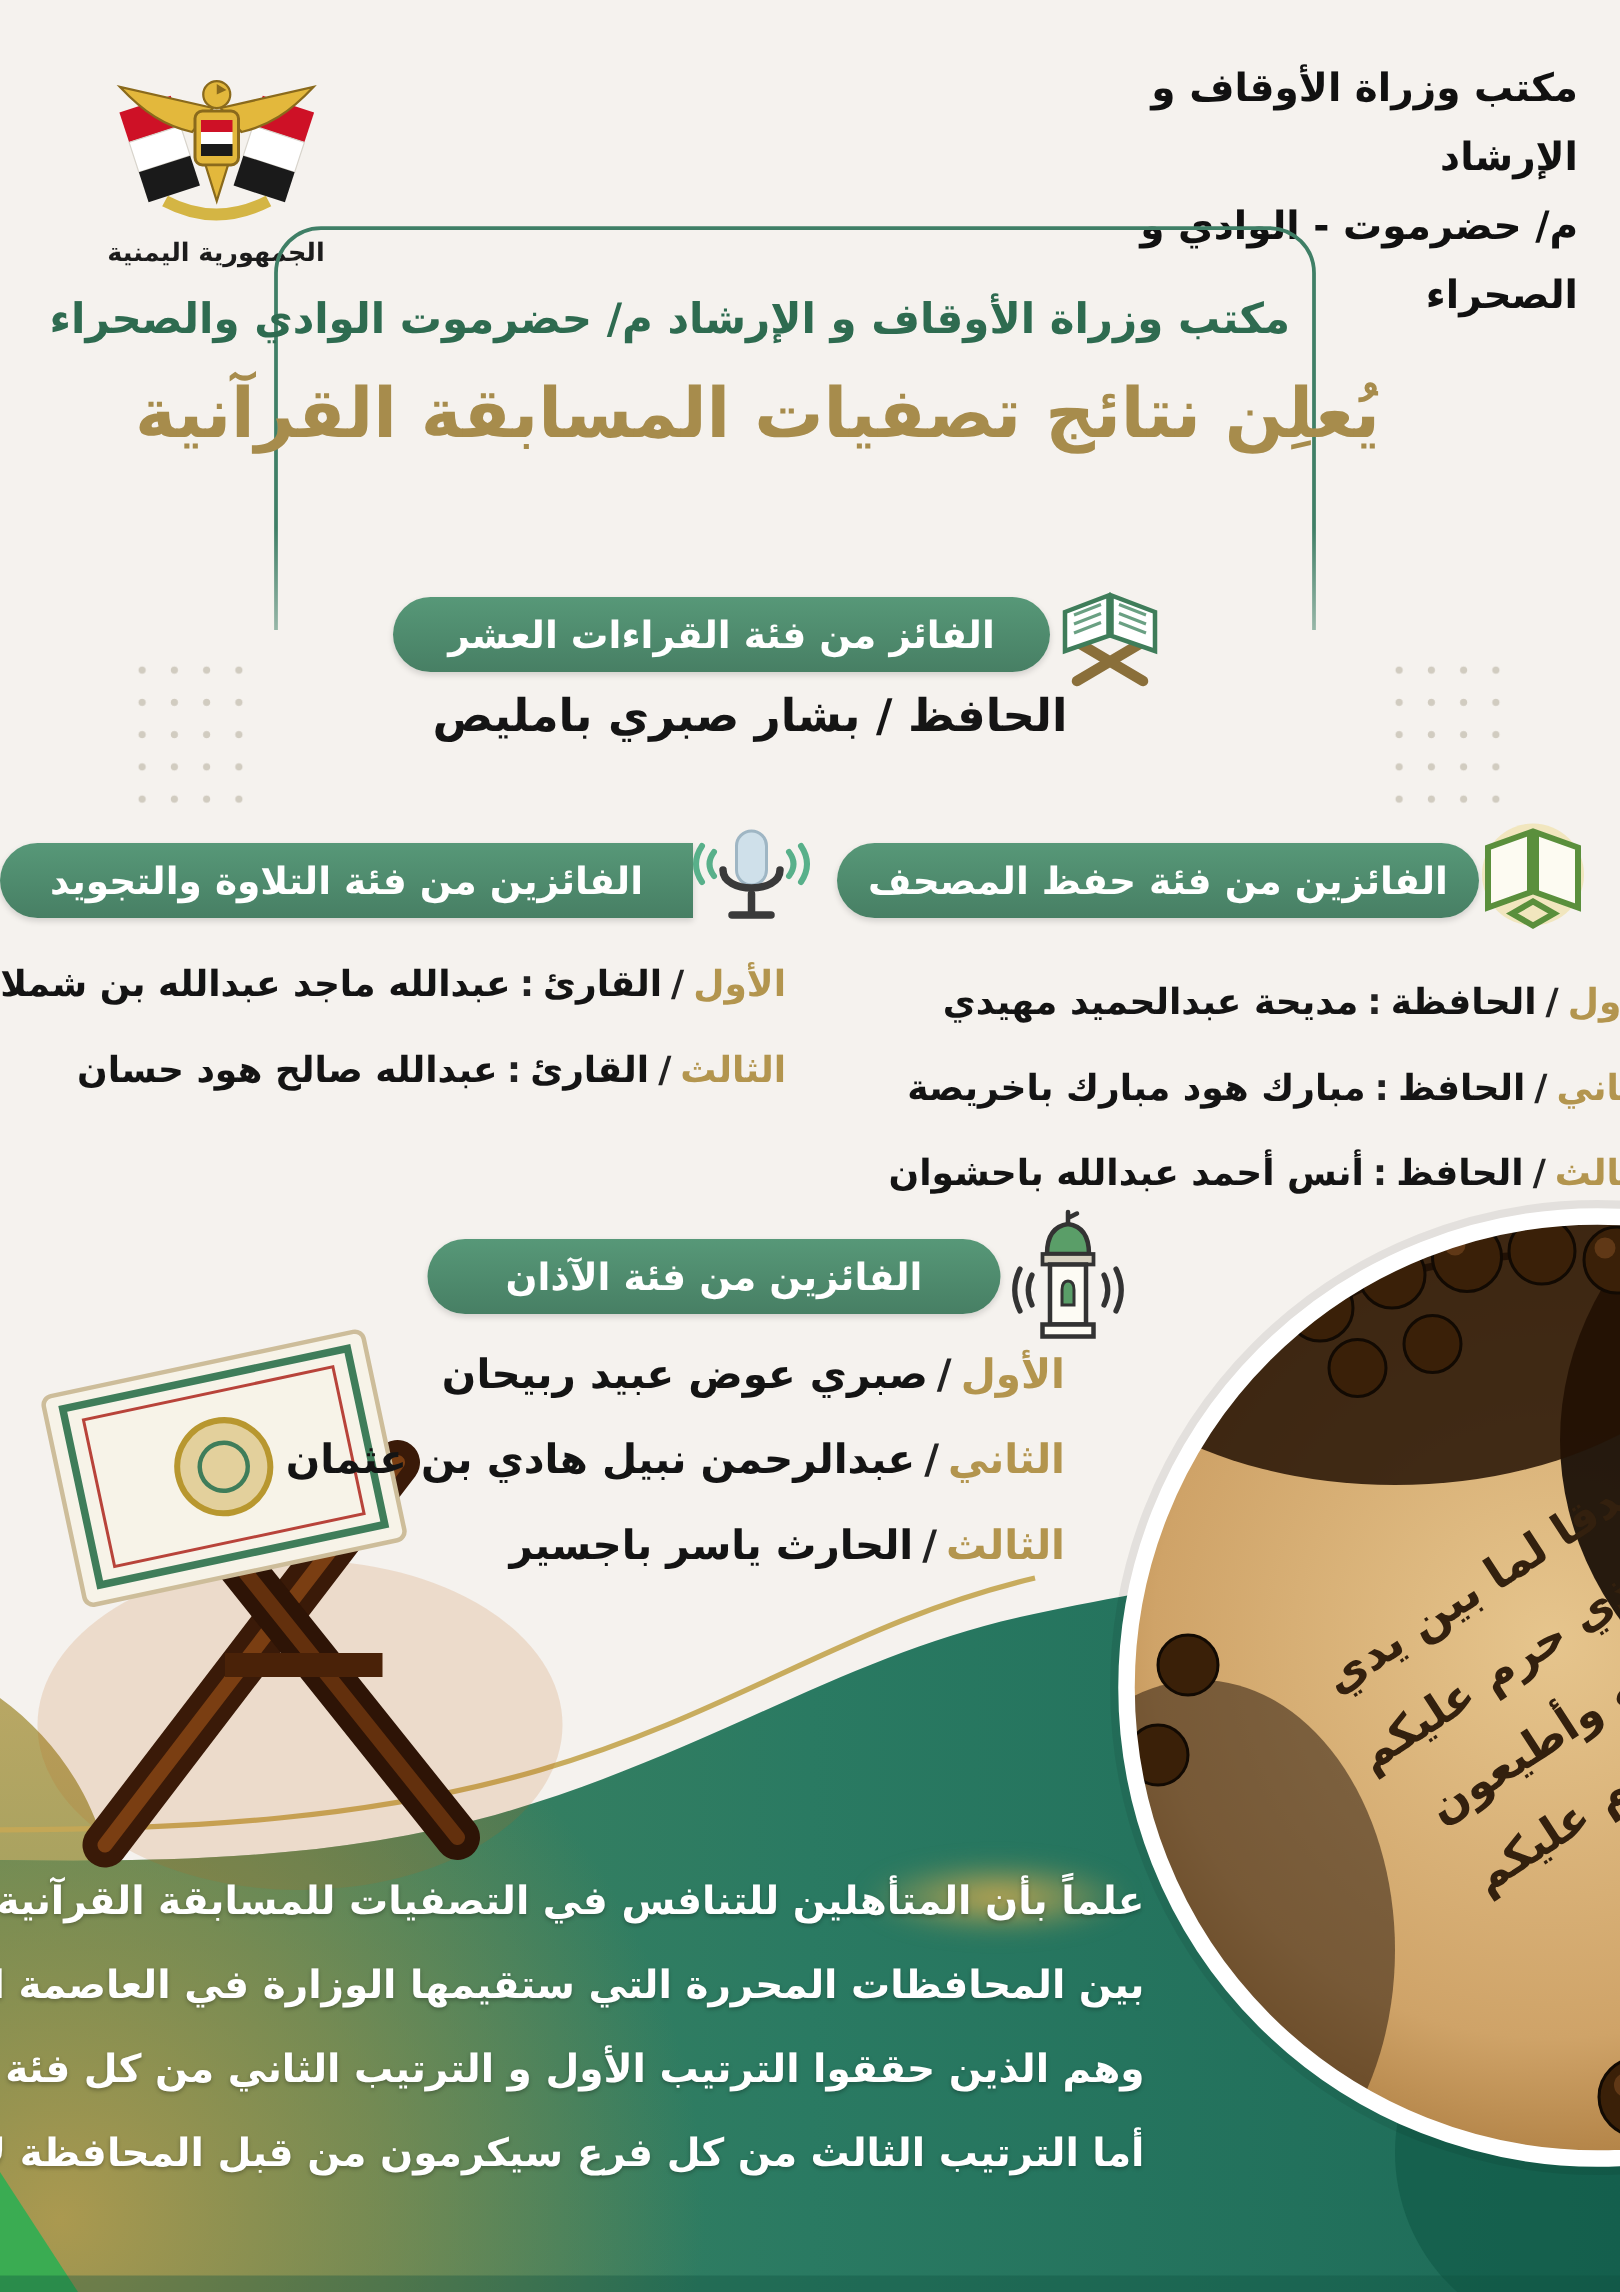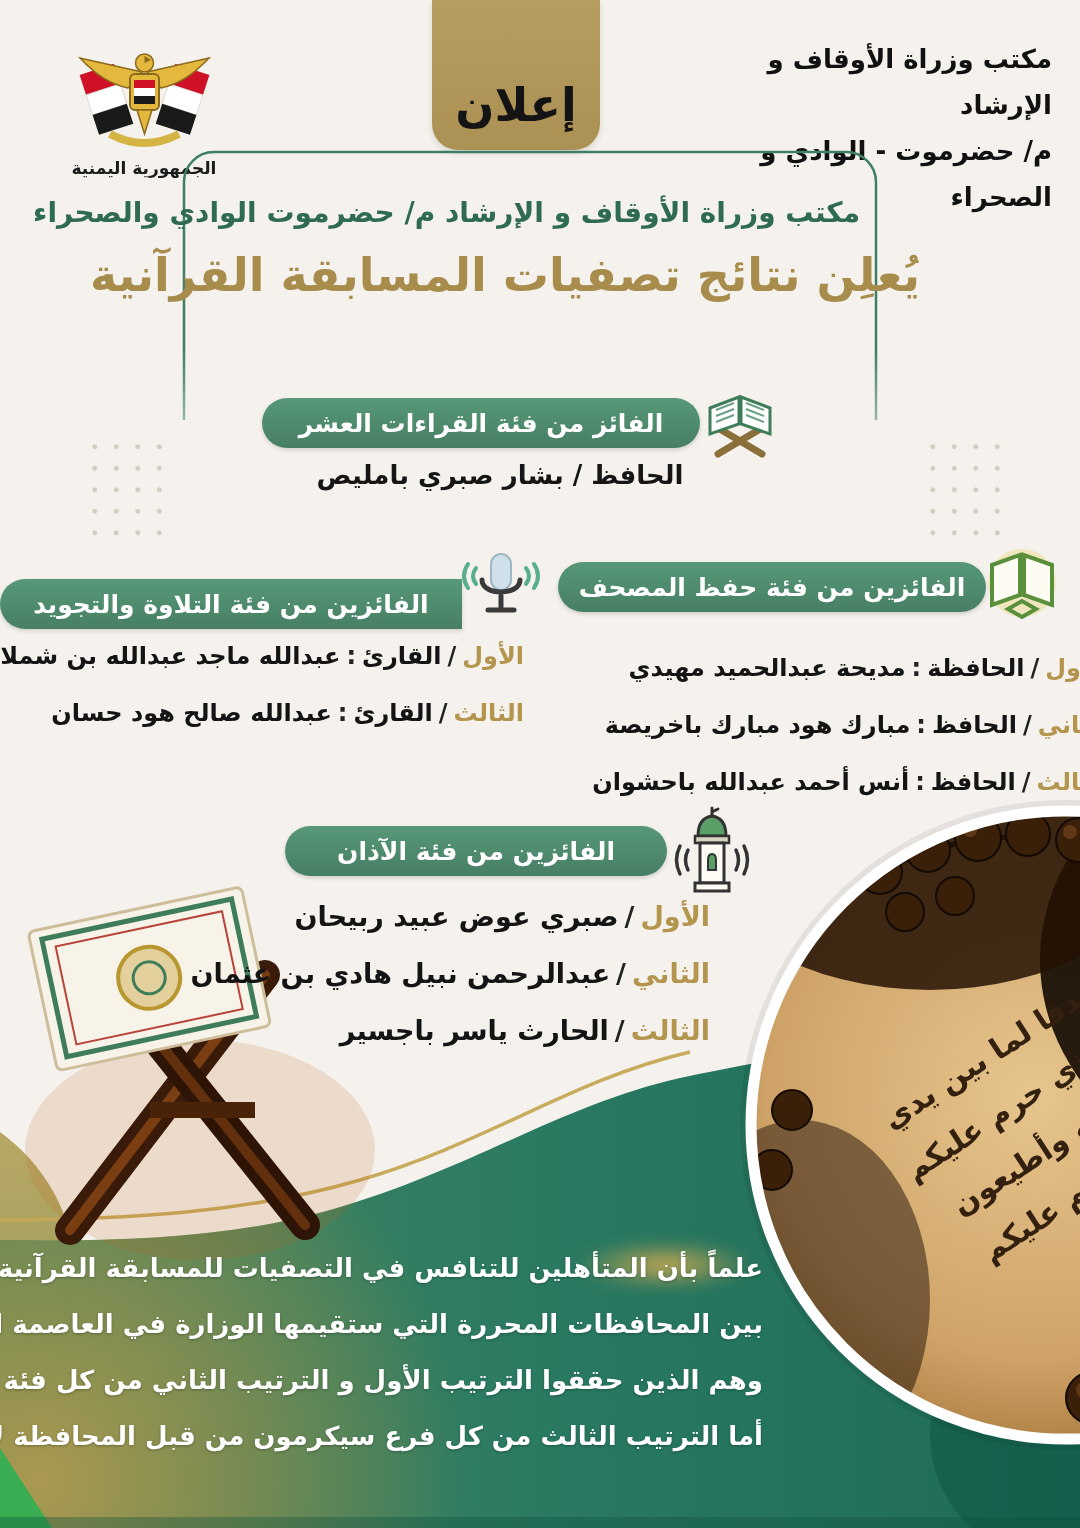--- a/index.html
+++ b/index.html
@@ -18,23 +18,23 @@
   .title1{left:200px;top:196px;width:660px;text-align:center;font-weight:bold;
           font-size:28px;color:#2e6b50;white-space:nowrap;}
   .title2{left:140px;top:248px;width:780px;text-align:center;font-weight:bold;
           font-size:46px;color:#a78c4c;white-space:nowrap;}
   
   .banner{height:50px;background:linear-gradient(#579878,#47806 4px) ,#4d8f72;
           background:linear-gradient(#579878,#477f64);
           border-radius:25px;display:flex;align-items:center;justify-content:center;
           box-shadow:0 2px 4px rgba(0,0,0,.15);}
   .banner span{color:#fff;font-size:25px;font-weight:bold;white-space:nowrap;}
-  .banner.flush-left{border-radius:25px 0 0 25px;margin-top:17px;}
-  
-  .win-single{text-align:center;font-weight:bold;font-size:26px;color:#151515;white-space:nowrap;}
+  .banner.flush-left{border-radius:25px 0 0 25px;}
+  
+  .win-single{text-align:center;font-weight:bold;font-size:30px;color:#151515;white-space:nowrap;}
   .list{direction:rtl;text-align:right;}
   .list .row{font-weight:bold;white-space:nowrap;line-height:57px;}
   .list.small .row{font-size:24px;}
   .list.big .row{font-size:27px;text-align:right;}
   .rank{color:#b3954e;}
   .sep{color:#222;margin:0 6px;}
   .wtitle,.name{color:#141414;}
   
   .dots{width:86px;height:112px;opacity:.8;
         background-image:radial-gradient(circle,#c8c2b5 2.2px,transparent 2.7px);
@@ -171,23 +171,20 @@
       <rect x="78" y="52" width="29" height="36" rx="5" fill="#e3b83c" stroke="#8a6a1c" stroke-width="2"></rect>
       <rect x="82" y="58" width="21" height="8" fill="#ce1126"></rect>
       <rect x="82" y="66" width="21" height="8" fill="#ffffff"></rect>
       <rect x="82" y="74" width="21" height="8" fill="#1a1a1a"></rect>
       <path d="M85,88 L92.5,112 L100,88 Z" fill="#e3b83c" stroke="#8a6a1c" stroke-width="1.5"></path>
       <path d="M58,112 Q92,130 127,112" stroke="#d4b544" stroke-width="8" fill="none"></path>
     </g>
     <text x="92" y="152" text-anchor="middle" font-size="17" font-weight="bold" fill="#1c1c1c" font-family="DejaVu Sans, sans-serif">الجمهورية اليمنية</text>
   </svg>
 
-  <div class="abs badge">
-    <span>إعلان</span>
-  </div>
 
   <div class="abs office">
     <div>مكتب وزراة الأوقاف و الإرشاد</div>
     <div>م/ حضرموت - الوادي و الصحراء</div>
   </div>
 
   <svg class="abs" style="left:170px;top:140px;" width="720" height="280" viewBox="0 0 720 280">
     <defs>
       <linearGradient id="bf" x1="0" y1="0" x2="0" y2="1">
         <stop offset="0" stop-color="#3f7f66" stop-opacity="1"></stop>

